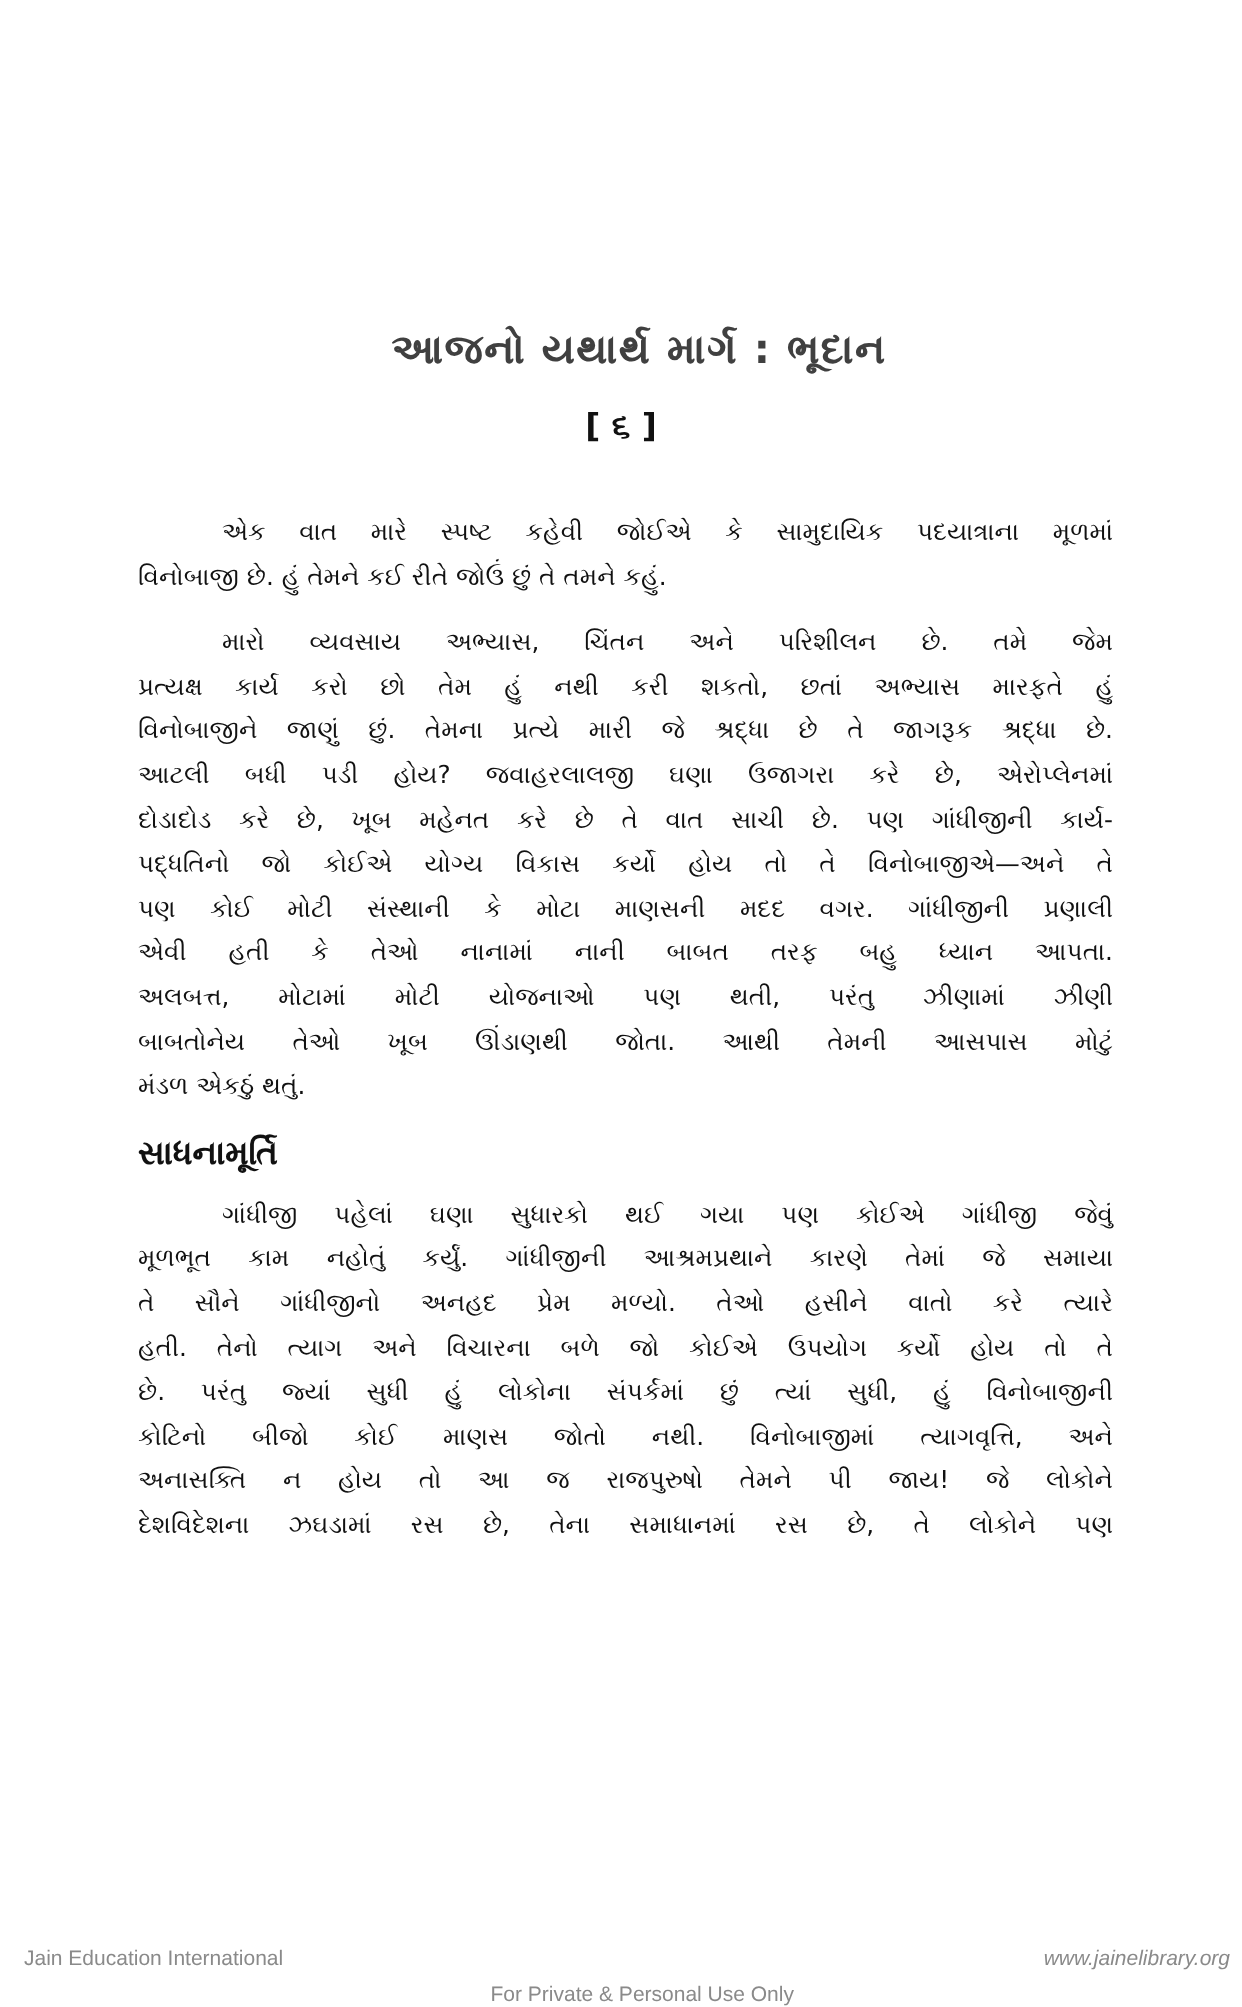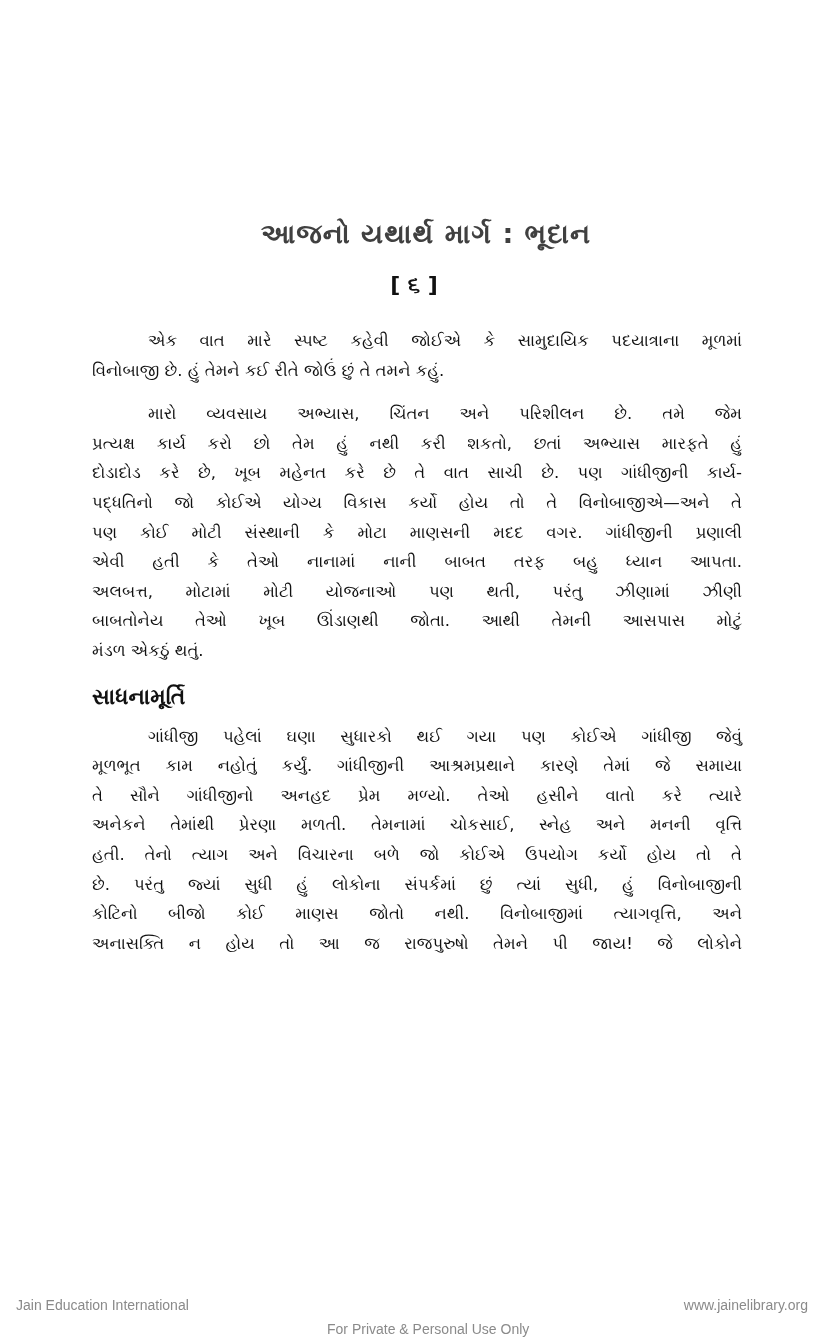--- a/index.html
+++ b/index.html
@@ -10,78 +10,80 @@
     .page { position: absolute; left: 0; top: 0; width: 828px; height: 1338px; }
     .title {
       position: absolute; top: 218px; left: 0; width: 828px; text-align: center;
       font-size: 27px; font-weight: bold; letter-spacing: 1px; color: #404040; padding-left: 12px;
     }
     .chapter-no {
       position: absolute; top: 272px; left: 0; width: 828px; text-align: center;
       font-size: 22px; font-weight: bold; color: #111;
     }
     .body-text {
-      position: absolute; left: 92px; width: 650px; top: 326px;
+      position: absolute; left: 92px; width: 650px; top: 340px;
     }
     .line {
       height: 29.6px; line-height: 29.6px; font-size: 16.5px; white-space: nowrap;
       text-align: justify; text-align-last: justify; overflow: visible;
     }
     .line.indent { padding-left: 56px; }
     .line.last { text-align-last: left; }
     .gap { height: 14px; }
     .heading { height: 34px; line-height: 34px; font-size: 22px; font-weight: bold; }
     .footer {
       position: absolute; top: 1297px; left: 0; width: 828px; height: 20px;
       font-family: "Liberation Sans", sans-serif; font-size: 14px; color: #8a8a8a;
     }
     .footer span { position: absolute; top: 0; text-align: right; }
     .f-left { left: 16px; }
     .f-center { left: 327px; margin-top: 24px; }
-    .f-right { right: 20px; }
+    .f-right { right: 8px; font-style: italic; }
   </style>
 </head>
 <body>
 
 <div class="page">
   <div class="title">આજનો યથાર્થ માર્ગ : ભૂદાન</div>
   <div class="chapter-no">[ ૬ ]</div>
 
   <div class="body-text">
 
     <div>
       <div class="line indent">એક વાત મારે સ્પષ્ટ કહેવી જોઈએ કે સામુદાયિક પદયાત્રાના મૂળમાં</div>
       <div class="line last">વિનોબાજી છે. હું તેમને કઈ રીતે જોઉં છું તે તમને કહું.</div>
     </div>
     <div class="gap"></div>
 
     <div>
       <div class="line indent">મારો વ્યવસાય અભ્યાસ, ચિંતન અને પરિશીલન છે. તમે જેમ</div>
       <div class="line">પ્રત્યક્ષ કાર્ય કરો છો તેમ હું નથી કરી શકતો, છતાં અભ્યાસ મારફતે હું</div>
+      <div class="line">વિનોબાજીને જાણું છું. તેમના પ્રત્યે મારી જે શ્રદ્ધા છે તે જાગરૂક શ્રદ્ધા છે.</div>
+      <div class="line">આટલી બધી પડી હોય? જવાહરલાલજી ઘણા ઉજાગરા કરે છે, એરોપ્લેનમાં</div>
       <div class="line">દોડાદોડ કરે છે, ખૂબ મહેનત કરે છે તે વાત સાચી છે. પણ ગાંધીજીની કાર્ય-</div>
       <div class="line">પદ્ધતિનો જો કોઈએ યોગ્ય વિકાસ કર્યો હોય તો તે વિનોબાજીએ—અને તે</div>
       <div class="line">પણ કોઈ મોટી સંસ્થાની કે મોટા માણસની મદદ વગર. ગાંધીજીની પ્રણાલી</div>
       <div class="line">એવી હતી કે તેઓ નાનામાં નાની બાબત તરફ બહુ ધ્યાન આપતા.</div>
       <div class="line">અલબત્ત, મોટામાં મોટી યોજનાઓ પણ થતી, પરંતુ ઝીણામાં ઝીણી</div>
       <div class="line">બાબતોનેય તેઓ ખૂબ ઊંડાણથી જોતા. આથી તેમની આસપાસ મોટું</div>
       <div class="line last">મંડળ એકઠું થતું.</div>
     </div>
     <div class="gap"></div>
     <div class="heading">સાધનામૂર્તિ</div>
     <div class="gap" style="height:8px"></div>
 
     <div>
       <div class="line indent">ગાંધીજી પહેલાં ઘણા સુધારકો થઈ ગયા પણ કોઈએ ગાંધીજી જેવું</div>
       <div class="line">મૂળભૂત કામ નહોતું કર્યું. ગાંધીજીની આશ્રમપ્રથાને કારણે તેમાં જે સમાયા</div>
       <div class="line">તે સૌને ગાંધીજીનો અનહદ પ્રેમ મળ્યો. તેઓ હસીને વાતો કરે ત્યારે</div>
-      <div class="line">અનેકને તેમાંથી પ્રેરણા મળતી. તેમનામાં ચોકસાઈ, સ્નેહ અને મનની વૃત્તિ</div>
       <div class="line">હતી. તેનો ત્યાગ અને વિચારના બળે જો કોઈએ ઉપયોગ કર્યો હોય તો તે</div>
       <div class="line">છે. પરંતુ જ્યાં સુધી હું લોકોના સંપર્કમાં છું ત્યાં સુધી, હું વિનોબાજીની</div>
       <div class="line">કોટિનો બીજો કોઈ માણસ જોતો નથી. વિનોબાજીમાં ત્યાગવૃત્તિ, અને</div>
       <div class="line">અનાસક્તિ ન હોય તો આ જ રાજપુરુષો તેમને પી જાય! જે લોકોને</div>
+      <div class="line">દેશવિદેશના ઝઘડામાં રસ છે, તેના સમાધાનમાં રસ છે, તે લોકોને પણ</div>
     </div>
   </div>
 
   <div class="footer">
     <span class="f-left">Jain Education International</span>
     <span class="f-center">For Private &amp; Personal Use Only</span>
     <span class="f-right">www.jainelibrary.org</span>
   </div>
 </div>
 

